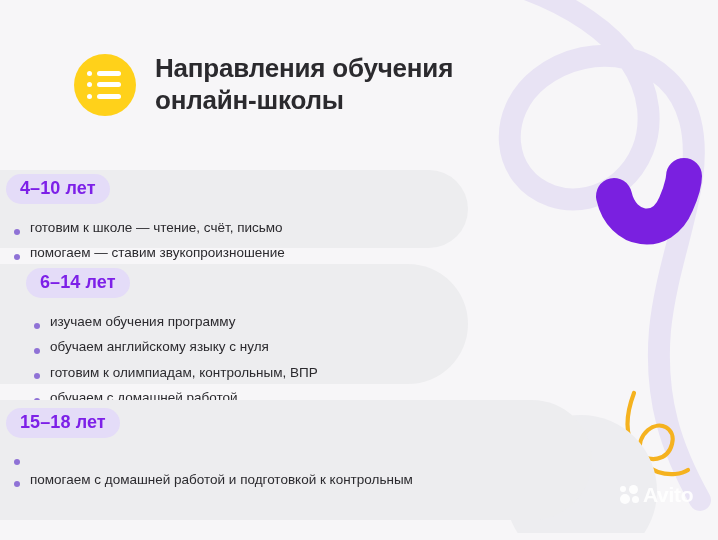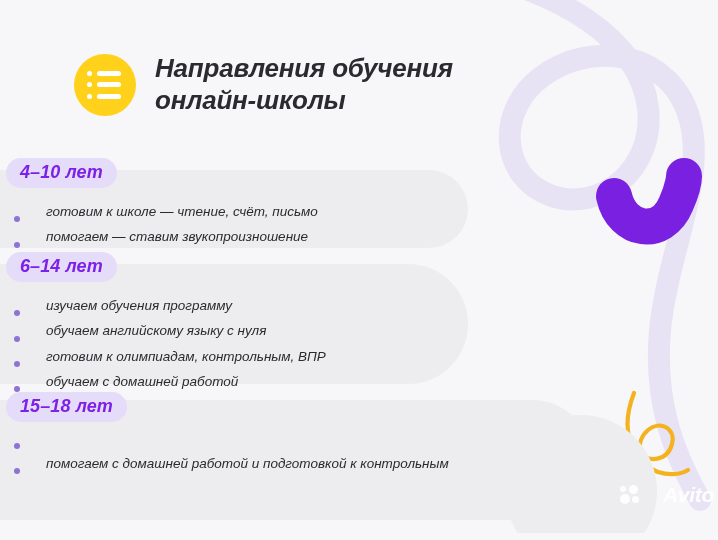--- a/index.html
+++ b/index.html
@@ -14,21 +14,20 @@
     font-family: "Liberation Sans", sans-serif;
     position: relative;
   }
 
   #canvas {
     position: relative;
     width: 718px;
     height: 533px;
     background: #f7f6f8;
     overflow: hidden;
-    font-style: italic;
   }
 
   
   .deco-layer {
     position: absolute;
     inset: 0;
     pointer-events: none;
   }
   .deco-svg {
     position: absolute;
@@ -114,50 +113,51 @@
 
   .age-pill {
     display: inline-block;
     background: #e4dcf8;
     color: #7d20e8;
     font-size: 18px;
     font-weight: bold;
     letter-spacing: 0.1px;
     padding: 4px 14px 5px 14px;
     border-radius: 16px;
+    margin-top: 16px;
   }
 
   .bullets {
     list-style: none;
     margin: 8px 0 0 0;
     padding: 0;
   }
   .bullets li {
     display: flex;
-    align-items: flex-end;
-    gap: 26px;
+    align-items: center;
+    gap: 10px;
     margin-bottom: 5px;
     font-size: 13.5px;
     color: #2b2a2e;
     line-height: 1.5;
   }
   .bullets li .bdot {
     width: 6px;
     height: 6px;
     border-radius: 50%;
     background: #8f72d6;
     flex: 0 0 auto;
     margin-top: 7px;
   }
 
   
   #section-1 { top: 170px; width: 528px; height: 78px; }
   #section-1 .section-inner { left: 60px; top: 0; }
   #section-2 { top: 264px; width: 528px; height: 120px; }
-  #section-2 .section-inner { left: 60px; top: 0; }
+  #section-2 .section-inner { left: 60px; top: 0; padding-left: 20px; }
   #section-3 { top: 400px; width: 652px; height: 120px; }
   #section-3 .section-inner { left: 60px; top: 4px; }
 
   .pill-wrap {
     position: relative;
     top: -12px;
     left: 6px;
   }
   .list-wrap {
     position: relative;
@@ -165,21 +165,21 @@
     left: 14px;
   }
 
   
   .avito {
     position: absolute;
     left: 620px;
     top: 484px;
     display: flex;
     align-items: center;
-    gap: 20px;
+    gap: 0;
     opacity: 0.92;
   }
   .avito .logo {
     position: relative;
     width: 23px;
     height: 20px;
     flex: 0 0 auto;
   }
   .avito .logo i {
     position: absolute;

